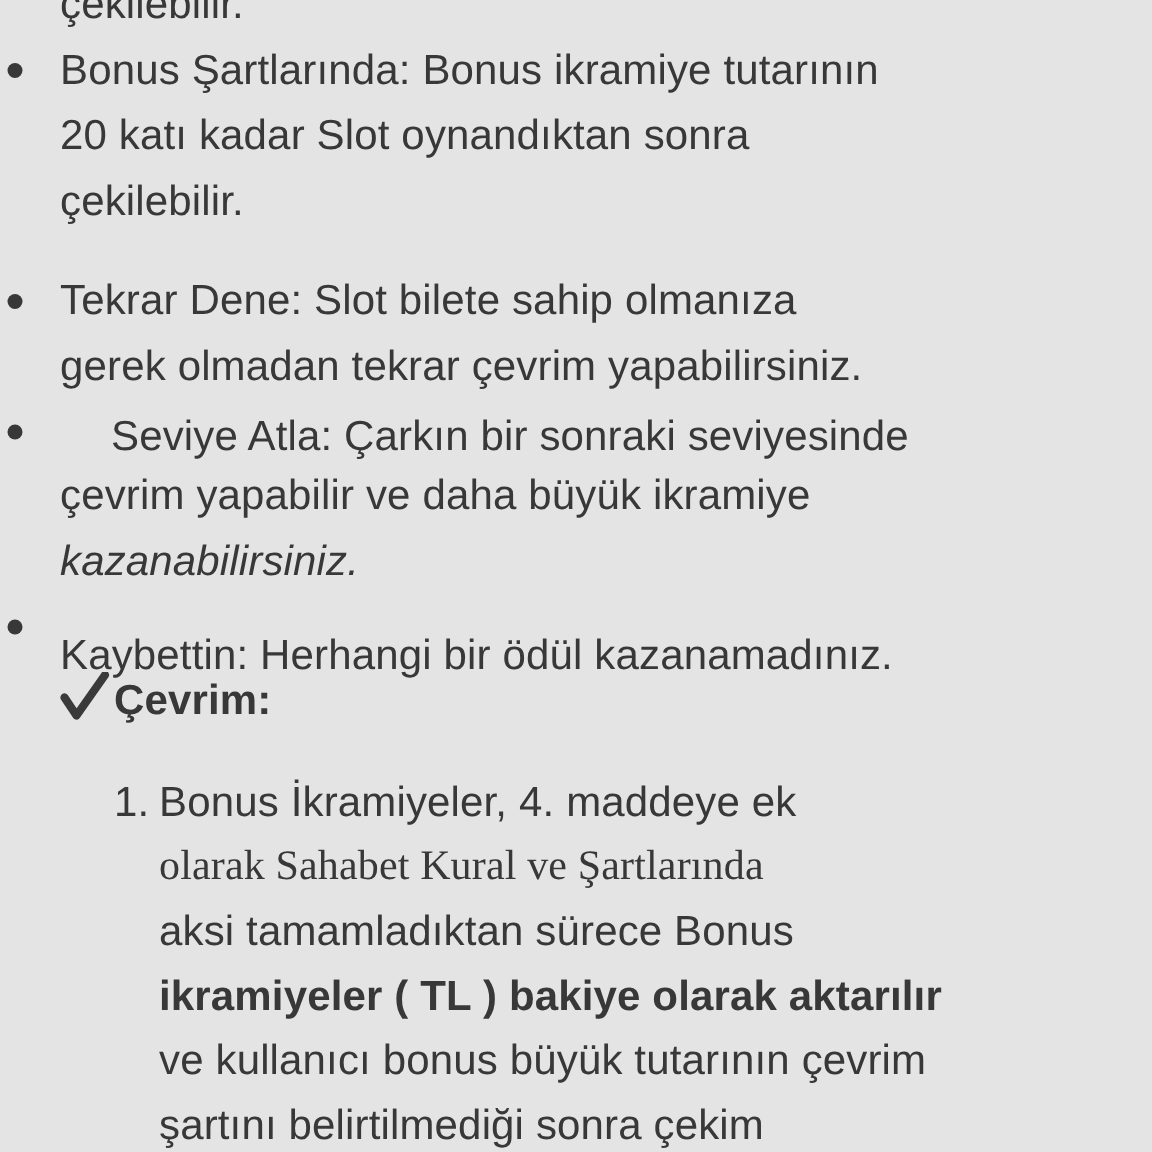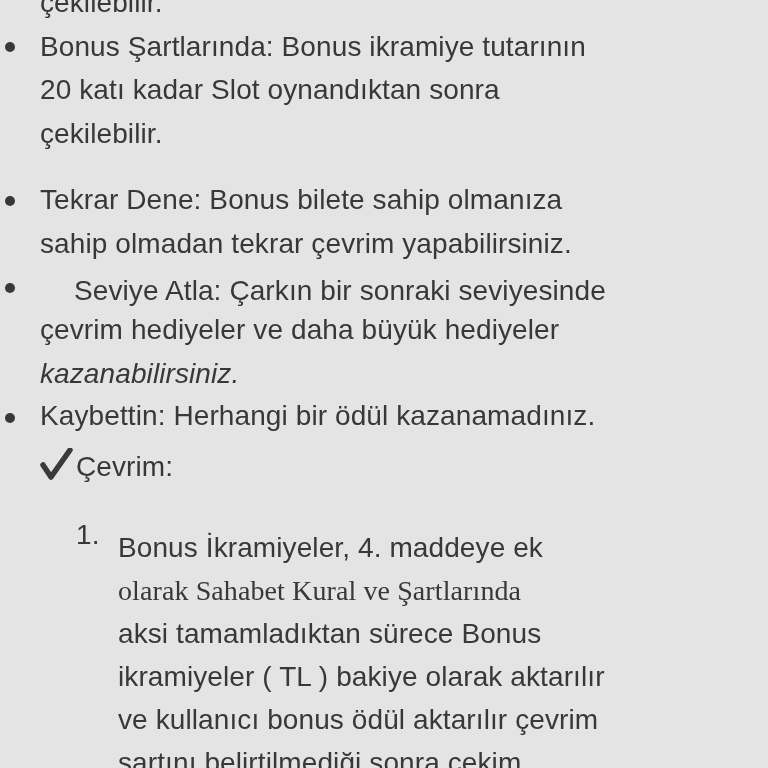--- a/index.html
+++ b/index.html
@@ -46,70 +46,69 @@
     }
     .numlabel {
       position: absolute;
       left: 76px;
       line-height: 34px;
       height: 34px;
       white-space: nowrap;
     }
     .nline {
       position: absolute;
-      left: 118px;
+      left: 106px;
       white-space: nowrap;
       line-height: 34px;
       height: 34px;
-      margin-top: 13px;
     }
   </style>
 </head>
 <body>
 
 <div class="doc">
 
   <div class="line" style="top:-14px;">çekilebilir.</div>
 
   <div>
     <div class="bullet" style="top:42px;"></div>
     <div class="line" style="top:30px;">Bonus Şartlarında: Bonus ikramiye tutarının</div>
     <div class="line" style="top:73px;text-align:center;">20 katı kadar Slot oynandıktan sonra</div>
     <div class="line" style="top:117px;">çekilebilir.</div>
   </div>
 
   <div>
     <div class="bullet" style="top:196px;"></div>
-    <div class="line" style="top:183px;">Tekrar Dene: Bonus bilete sahip olmanıza</div>
-    <div class="line" style="top:227px;">sahip olmadan tekrar çevrim yapabilirsiniz.</div>
+    <div class="line" style="top:183px;">Tekrar Dene: Slot bilete sahip olmanıza</div>
+    <div class="line" style="top:227px;">gerek olmadan tekrar çevrim yapabilirsiniz.</div>
   </div>
 
   <div>
     <div class="bullet" style="top:283px;"></div>
     <div class="line" style="top:274px;margin-left:34px;">Seviye Atla: Çarkın bir sonraki seviyesinde</div>
-    <div class="line" style="top:313px;">çevrim hediyeler ve daha büyük hediyeler</div>
+    <div class="line" style="top:313px;">çevrim yapabilir ve daha büyük ikramiye</div>
     <div class="line" style="top:357px;font-style:italic;">kazanabilirsiniz.</div>
   </div>
 
   <div>
     <div class="bullet" style="top:413px;"></div>
-    <div class="line" style="top:399px;">Kaybettin: Herhangi bir ödül kazanamadınız.</div>
+    <div class="line" style="top:420px;">Kaybettin: Herhangi bir ödül kazanamadınız.</div>
   </div>
 
-  <div class="line" style="top:444px;">
+  <div class="line" style="top:444px;font-weight:bold;">
     <span class="check">
       <svg width="34" height="32" viewBox="0 0 34 32">
         <path d="M3 17 L11 29 L30 2" fill="none" stroke="#3a3a3a" stroke-width="5.5" stroke-linecap="round" stroke-linejoin="round"></path>
       </svg>
     </span><span>Çevrim:</span>
   </div>
 
   <div>
     <div class="numlabel" style="top:518px;">1.</div>
     <div class="nline" style="top:518px;">Bonus İkramiyeler, 4. maddeye ek</div>
     <div class="nline" style="top:561px;font-family:Liberation Serif, serif;">olarak Sahabet Kural ve Şartlarında</div>
     <div class="nline" style="top:604px;">aksi tamamladıktan sürece Bonus</div>
-    <div class="nline" style="top:647px;">ikramiyeler ( TL ) bakiye olarak aktarılır</div>
-    <div class="nline" style="top:690px;">ve kullanıcı bonus ödül aktarılır çevrim</div>
+    <div class="nline" style="top:647px;font-weight:bold;">ikramiyeler ( TL ) bakiye olarak aktarılır</div>
+    <div class="nline" style="top:690px;">ve kullanıcı bonus büyük tutarının çevrim</div>
     <div class="nline" style="top:733px;">şartını belirtilmediği sonra çekim</div>
   </div>
 
 </div>
 
 </body></html>

